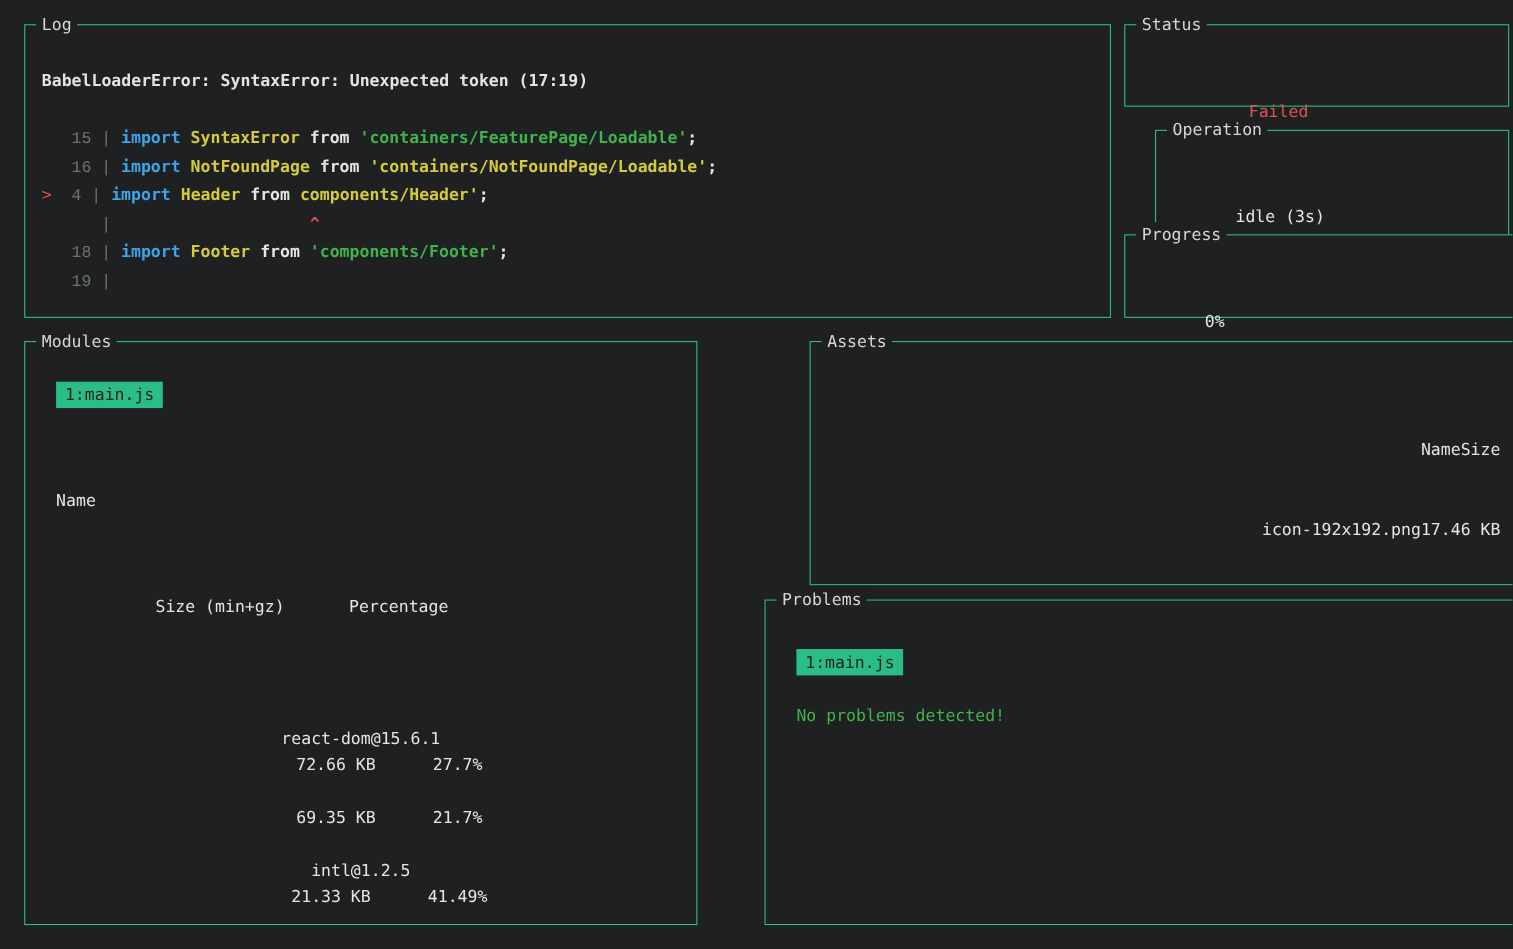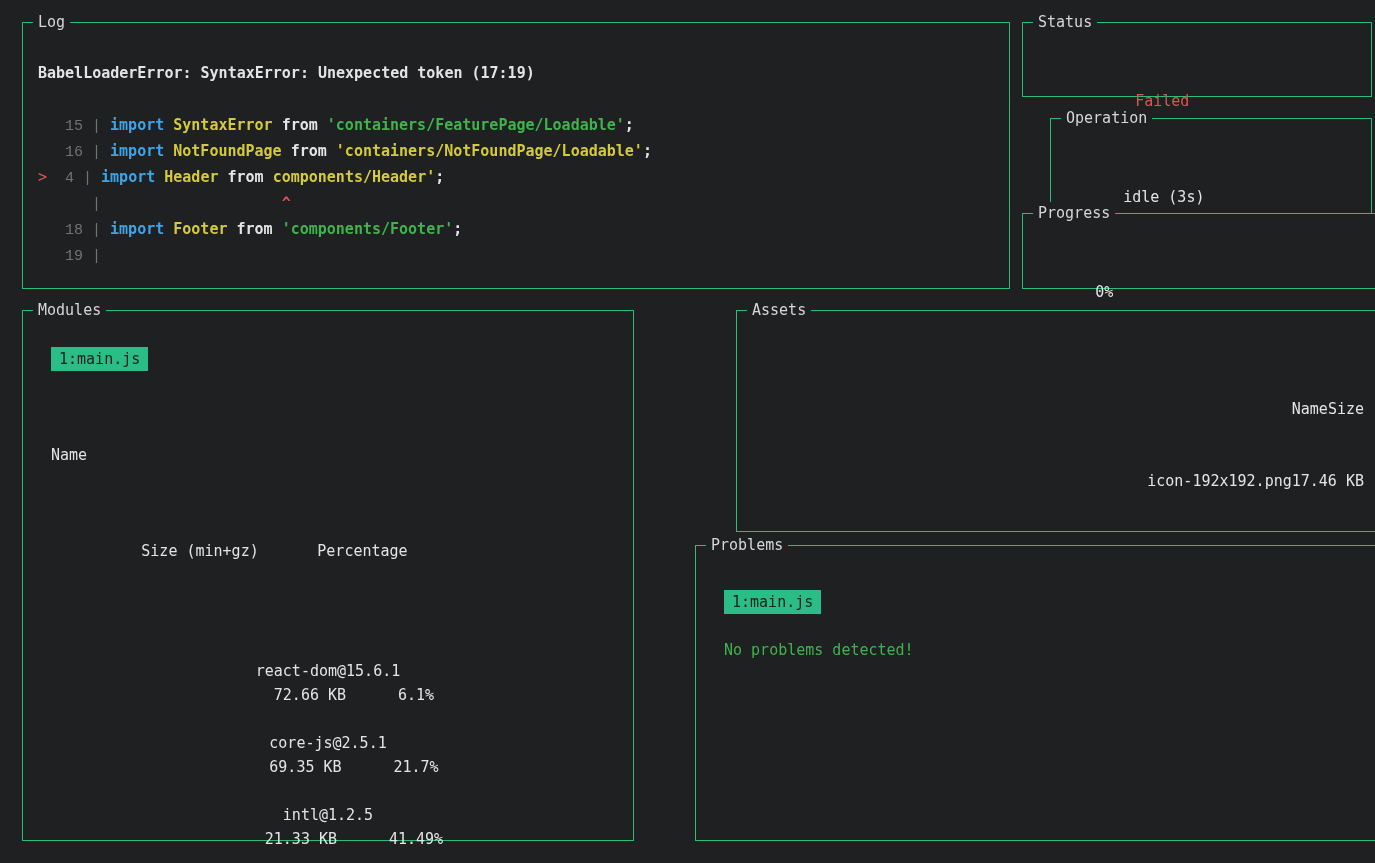--- a/index.html
+++ b/index.html
@@ -101,22 +101,22 @@
       <div class="badge-line">
         <span class="badge">1:main.js</span>
       </div>
       <div class="table-headers">
         <div>Name</div>
         <div>
           <span class="col-size">Size (min+gz)</span><span>Percentage</span>
         </div>
       </div>
       <div>
-          <div class="module-row"><div>react-dom@15.6.1</div><div><span class="col-size">72.66 KB</span><span>6.1%</span></div></div>
-          <div class="module-row"><div>core-js@2.5.1</div><div><span class="col-size">69.35 KB</span><span>21.7%</span></div></div>
+          <div class="module-row"><div>react-dom@15.6.1</div><div><span class="col-size">72.66 KB</span><span>27.7%</span></div></div>
+          <div class="module-row"><div><span class="col-size">69.35 KB</span><span>21.7%</span></div></div>
           <div class="module-row"><div>intl@1.2.5</div><div><span class="col-size">21.33 KB</span><span>41.49%</span></div></div>
         </div>
     </div>
   </section>
 
   <section class="panel" id="panel-assets">
     <div class="panel-title">Assets</div>
     <div class="wide-body">
       <div class="table-headers">
         <span class="col-asset-name">Name</span><span>Size</span>

